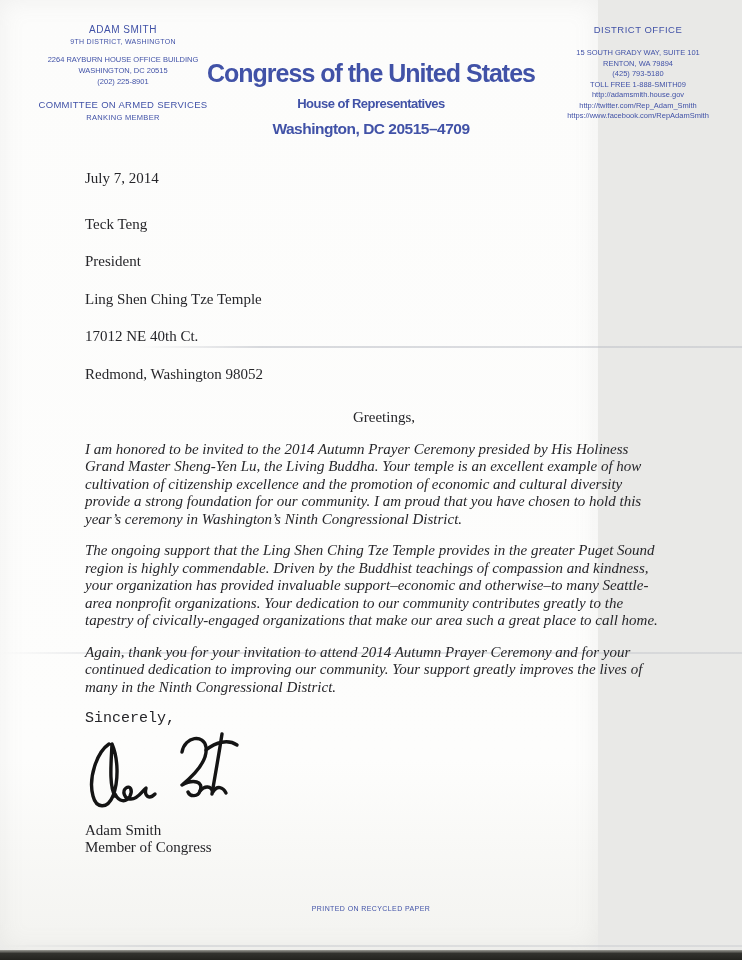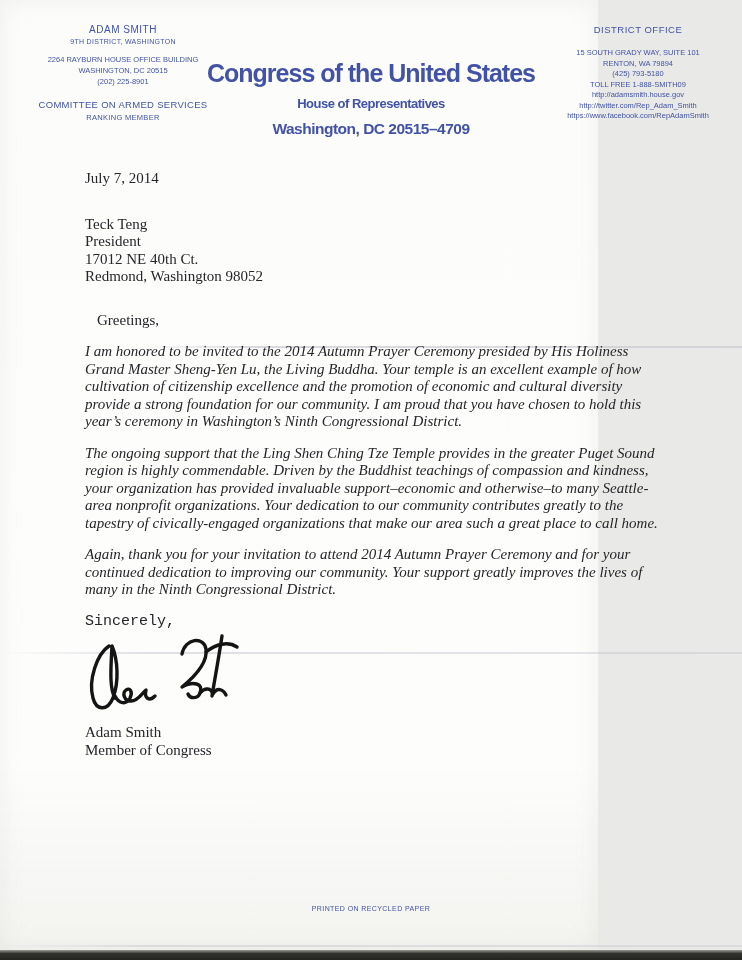--- a/index.html
+++ b/index.html
@@ -43,23 +43,23 @@
   .gothic{font-family:Liberation Sans, sans-serif;font-weight:bold;}
   .lh-c1{font-size:25px;letter-spacing:-1px;line-height:30px;}
   .lh-c2{font-size:13px;letter-spacing:-0.5px;line-height:24px;margin-top:4px;}
   .lh-c3{font-size:15.5px;letter-spacing:-0.5px;line-height:20px;margin-top:3px;}
   
   .letter{
     position:absolute;left:85px;top:170px;width:586px;
     color:#26262a;font-size:15px;line-height:17.5px;
   }
   .date{margin:0 0 28px 0;}
-  .recipient div{line-height:17.5px;}
+  .recipient div{line-height:17.5px;margin-top:20px;}
   .recipient{margin:0 0 26px 0;}
-  .salutation{margin:0 0 14px 12px;}
+  .salutation{margin:0 0 14px 12px;text-align:center;}
   .para{margin:0 0 14px 0;text-align:left;font-style:italic;}
   .closing{margin:3px 0 0 0;font-family:Liberation Mono, monospace;}
   .sig-wrap{margin:2px 0 0 0;height:92px;}
   .signer div{line-height:17.5px;}
   
   .footer-note{
     position:absolute;left:0;top:905px;width:742px;text-align:center;
     color:var(--blue);font-family:"Liberation Sans", sans-serif;
     font-size:7px;letter-spacing:0.4px;
   }
@@ -103,20 +103,21 @@
       <div>https://www.facebook.com/RepAdamSmith</div>
     </div>
   </div>
 
   <div class="letter">
     <div class="date">July 7, 2014</div>
 
     <div class="recipient">
       <div>Teck Teng</div>
       <div>President</div>
+      <div>Ling Shen Ching Tze Temple</div>
       <div>17012 NE 40th Ct.</div>
       <div>Redmond, Washington 98052</div>
     </div>
 
     <div class="salutation">Greetings,</div>
 
     <p class="para">I am honored to be invited to the 2014 Autumn Prayer Ceremony presided by His Holiness Grand Master Sheng-Yen Lu, the Living Buddha. Your temple is an excellent example of how cultivation of citizenship excellence and the promotion of economic and cultural diversity provide a strong foundation for our community. I am proud that you have chosen to hold this year’s ceremony in Washington’s Ninth Congressional District.</p>
     <p class="para">The ongoing support that the Ling Shen Ching Tze Temple provides in the greater Puget Sound region is highly commendable. Driven by the Buddhist teachings of compassion and kindness, your organization has provided invaluable support–economic and otherwise–to many Seattle-area nonprofit organizations. Your dedication to our community contributes greatly to the tapestry of civically-engaged organizations that make our area such a great place to call home.</p>
     <p class="para">Again, thank you for your invitation to attend 2014 Autumn Prayer Ceremony and for your continued dedication to improving our community. Your support greatly improves the lives of many in the Ninth Congressional District.</p>
 

